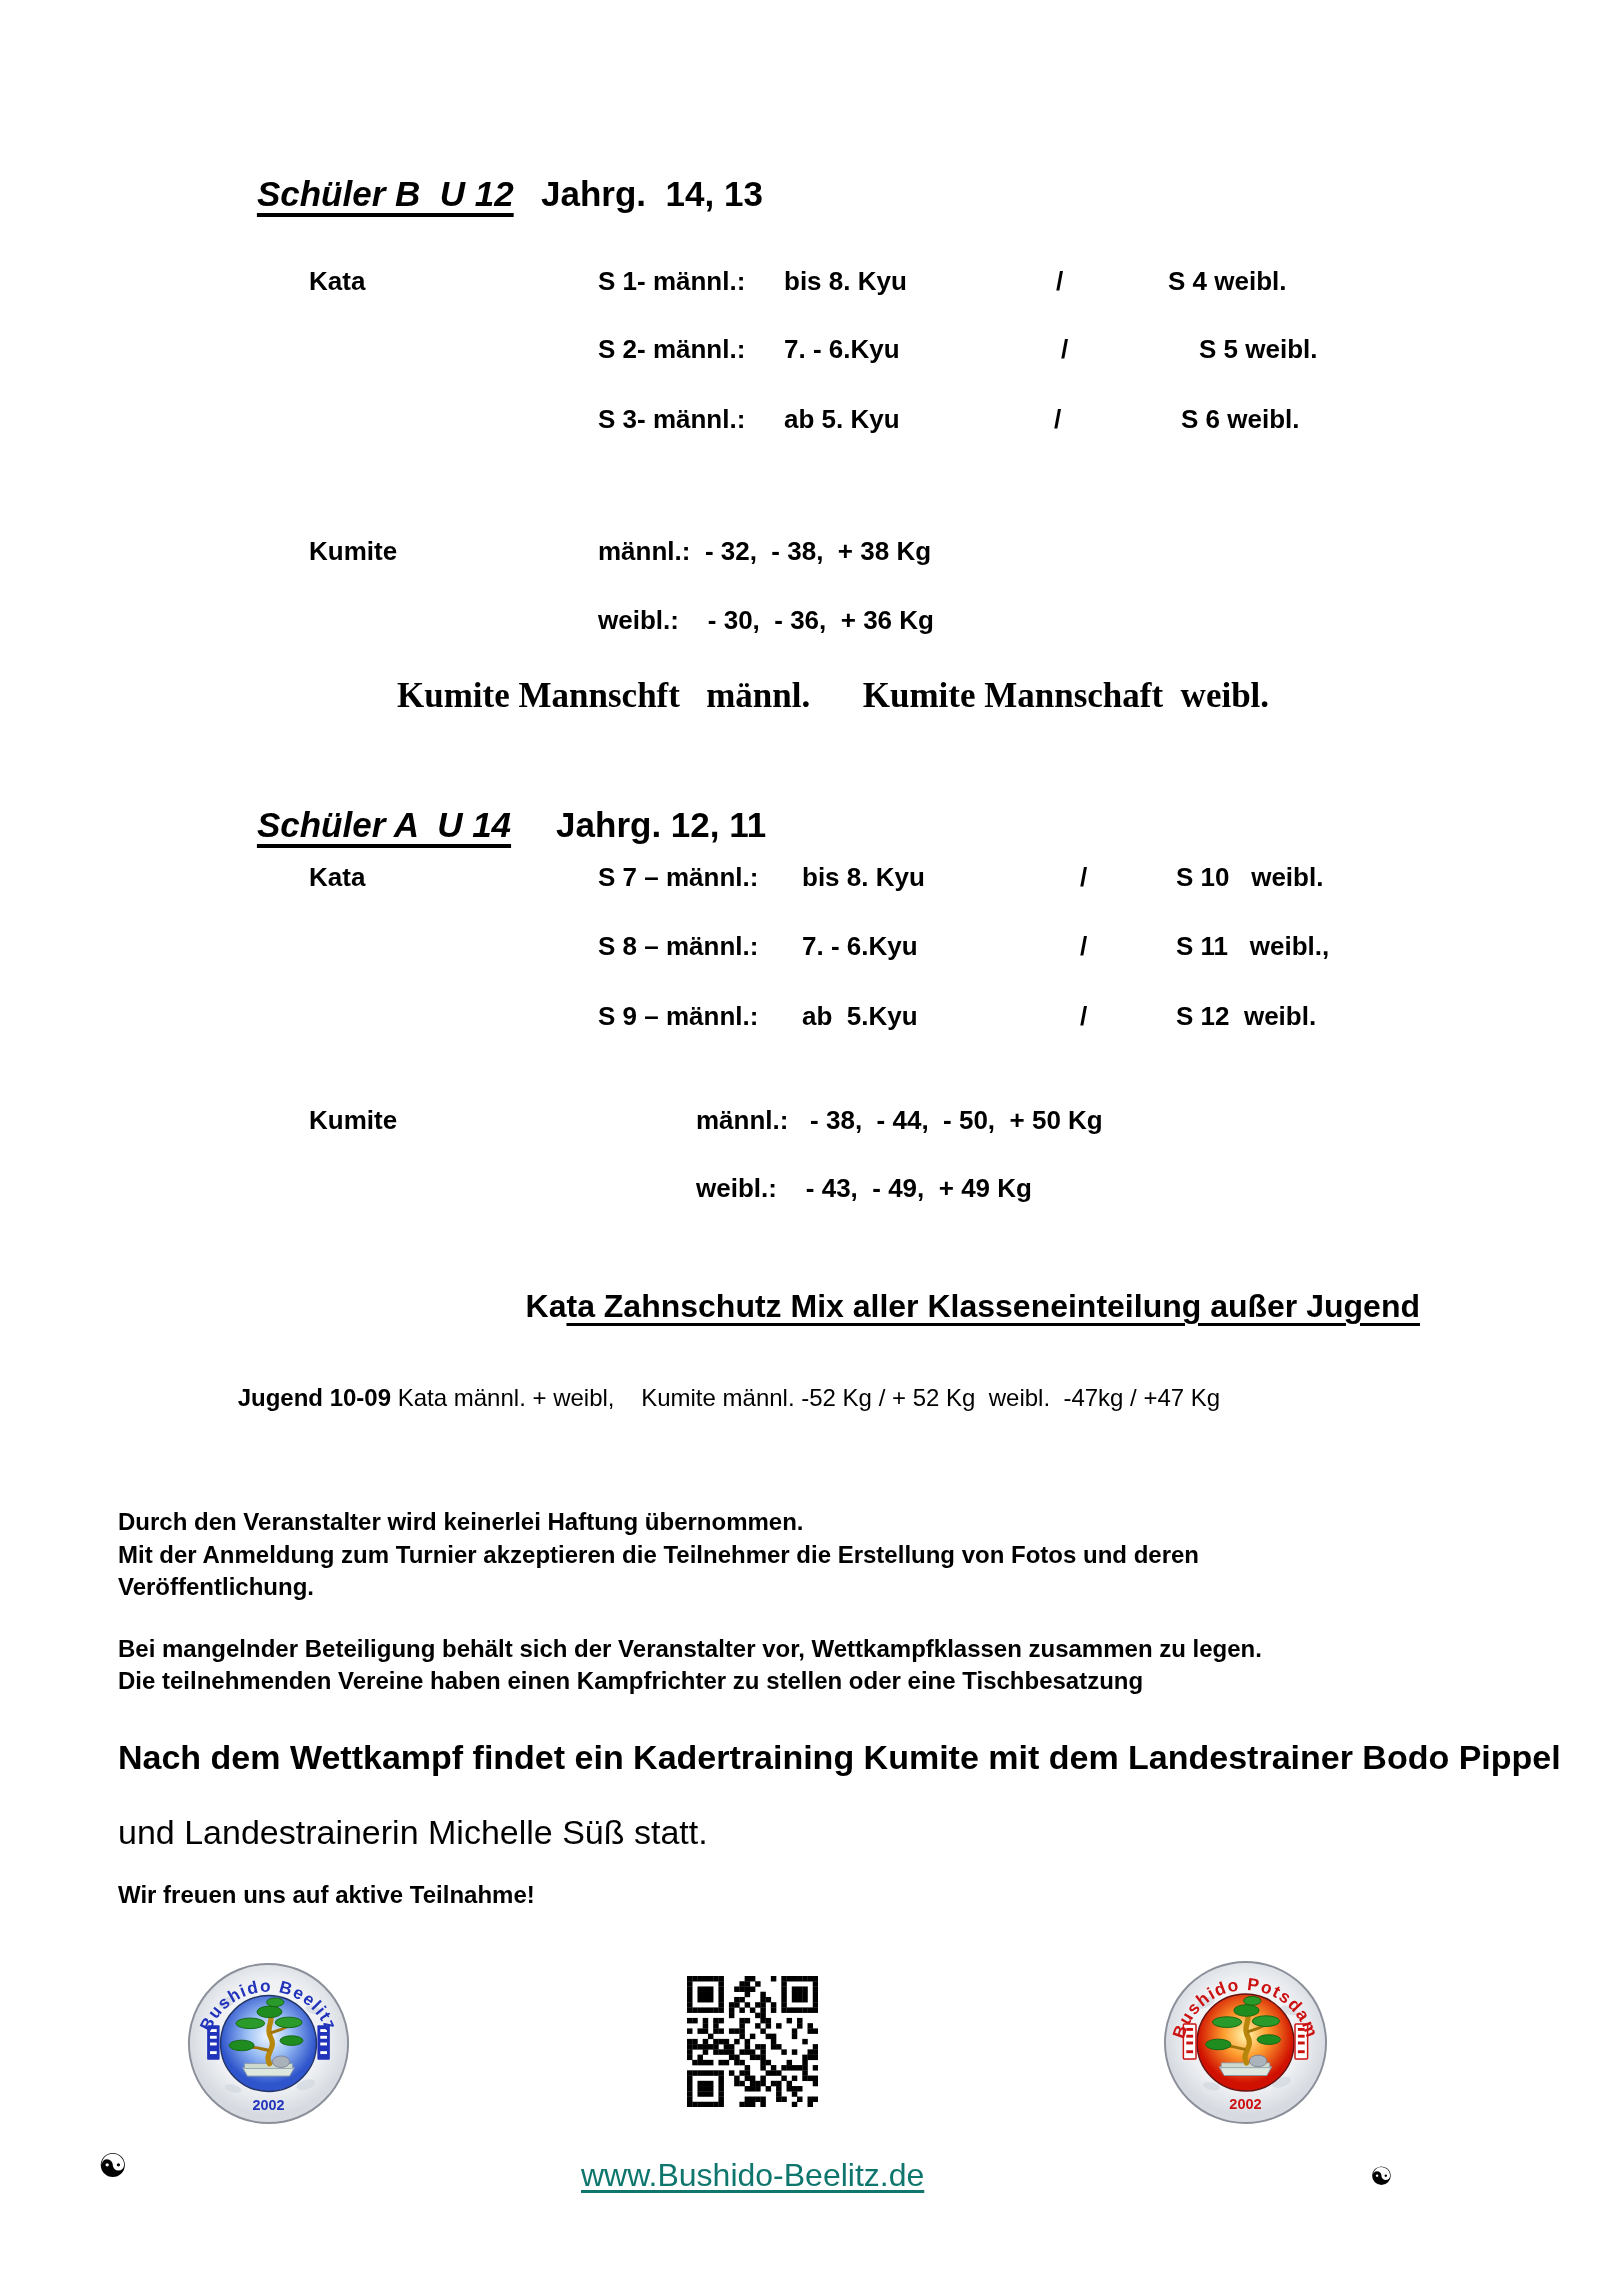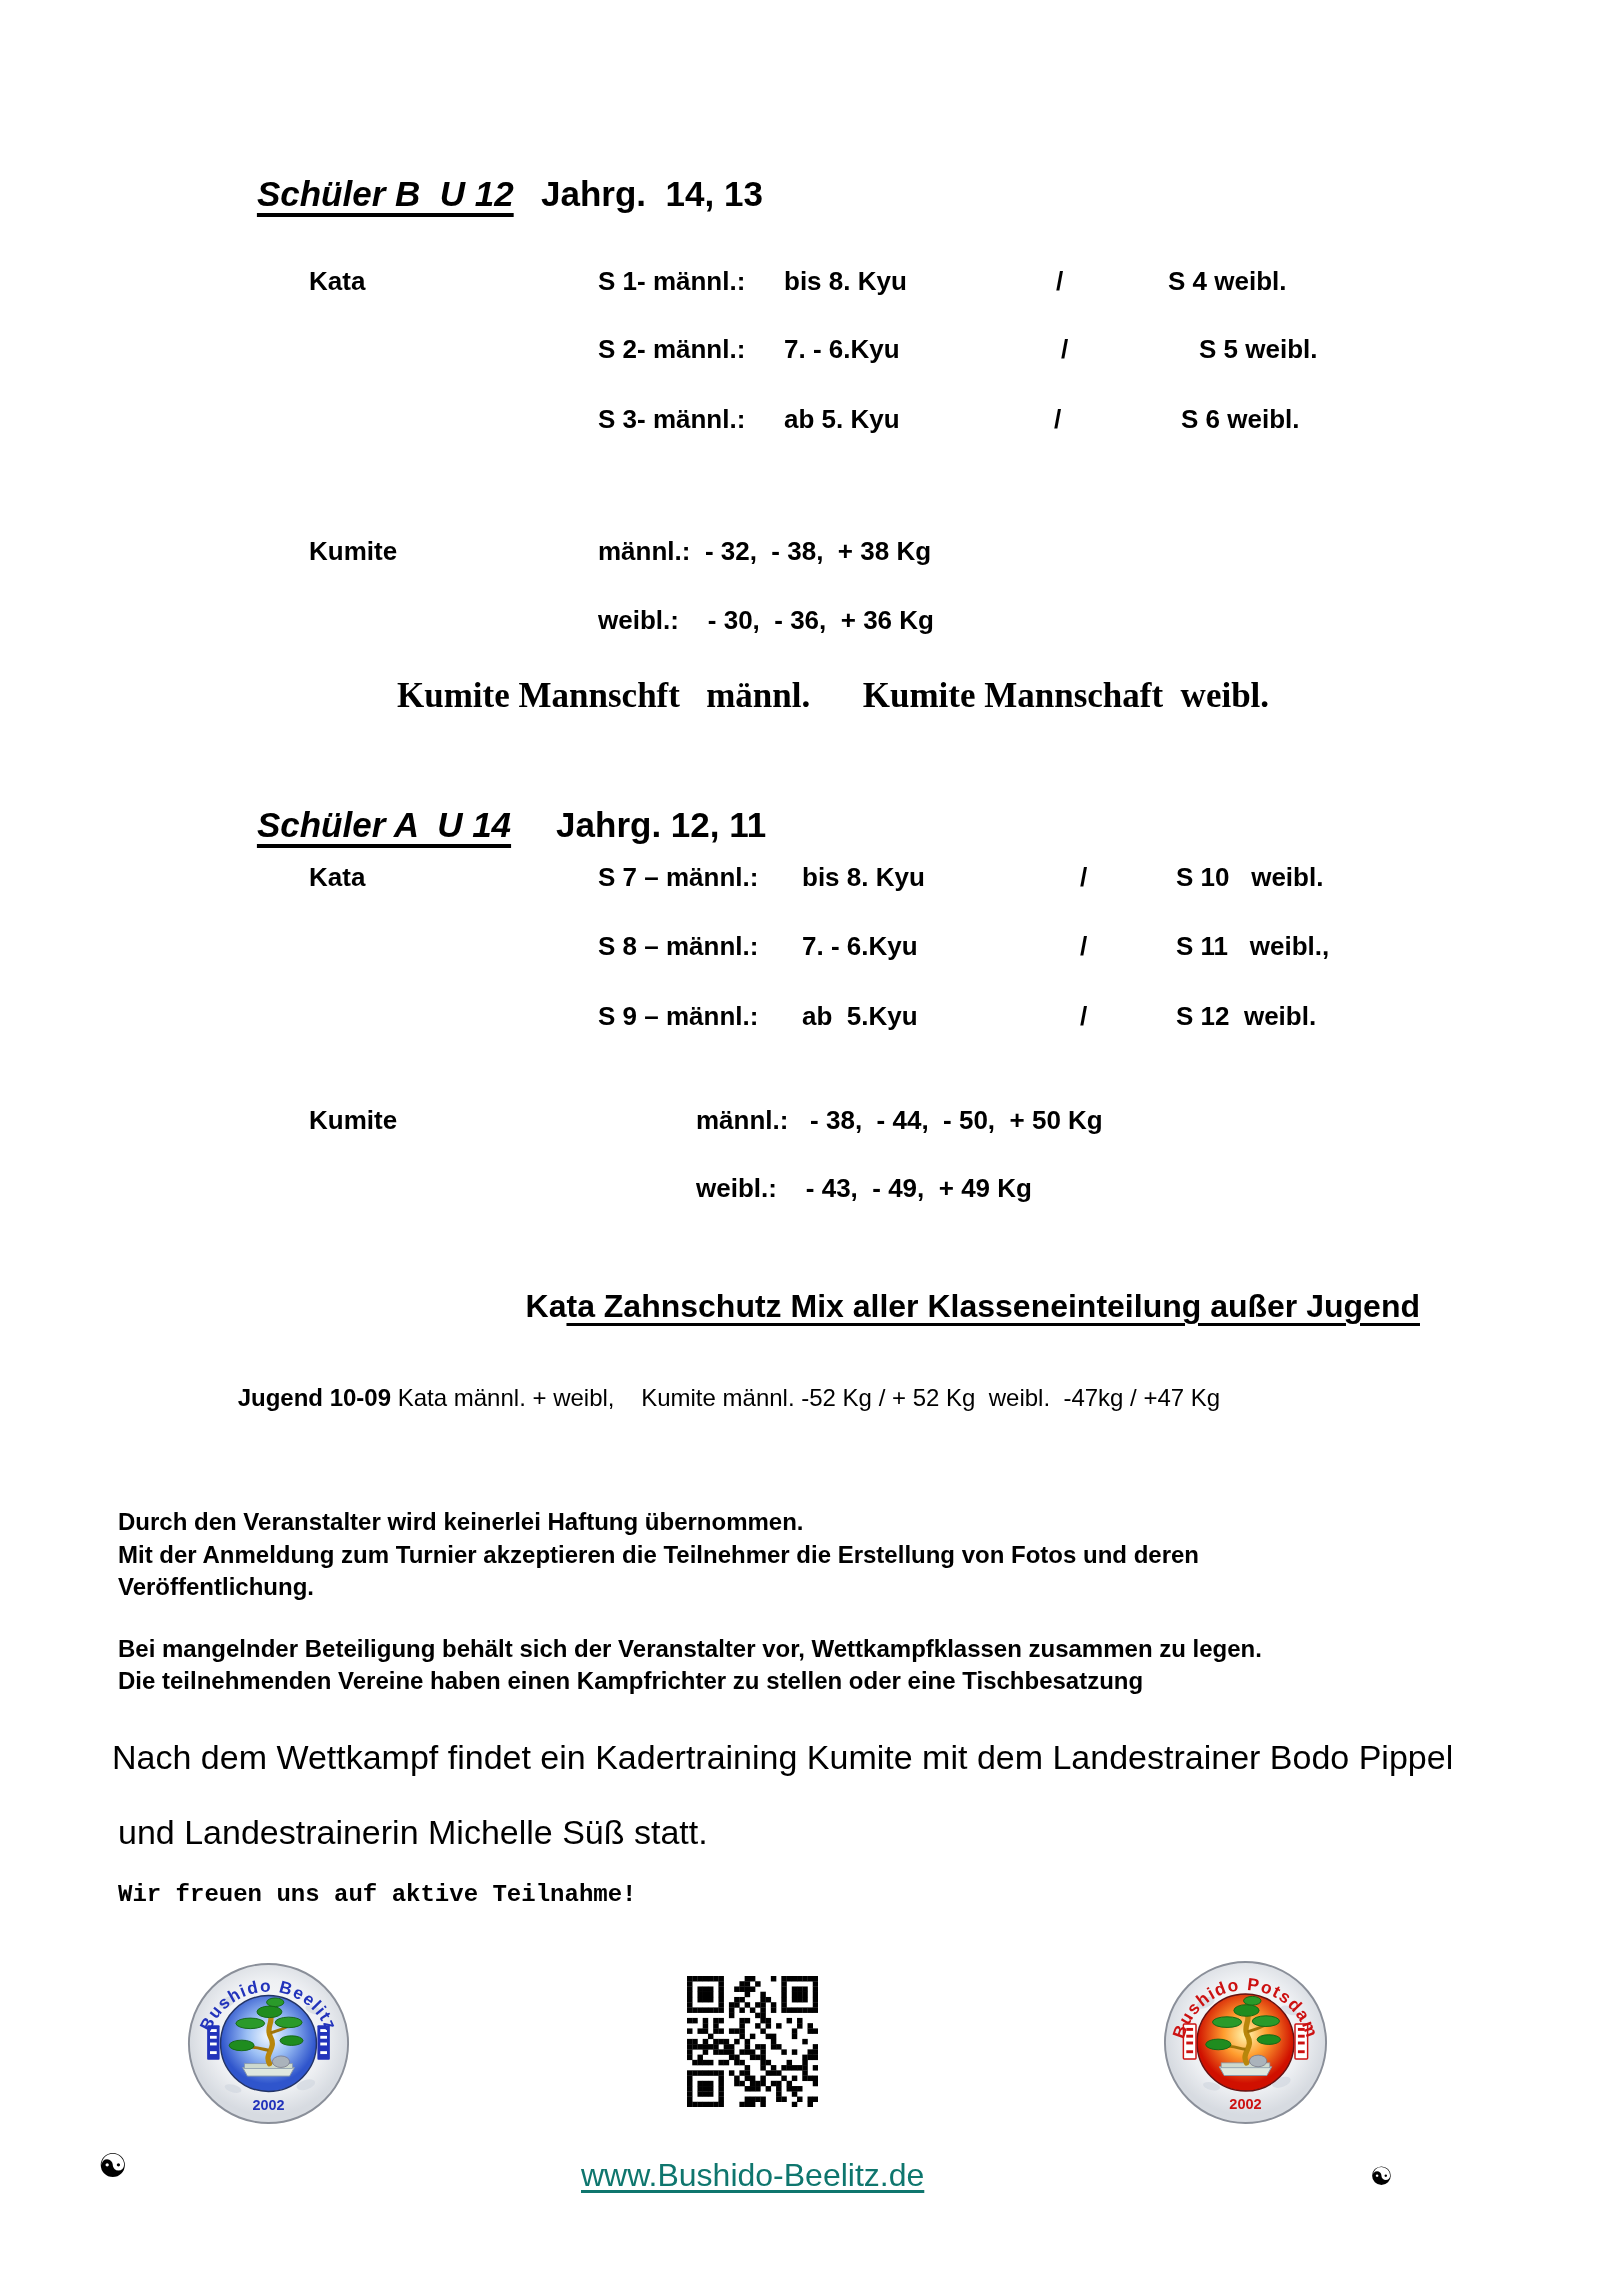--- a/index.html
+++ b/index.html
@@ -93,24 +93,24 @@
   <div class="t f30" style="left:211px;top:1358px;">
     <span class="b">Jugend 10-09</span><span> Kata männl. + weibl,    Kumite männl. -52 Kg / + 52 Kg  weibl.  -47kg / +47 Kg</span>
   </div>
 
   <div class="t f30 b" style="left:118px;top:1509px;">Durch den Veranstalter wird keinerlei Haftung übernommen.</div>
   <div class="t f30 b" style="left:118px;top:1542px;">Mit der Anmeldung zum Turnier akzeptieren die Teilnehmer die Erstellung von Fotos und deren</div>
   <div class="t f30 b" style="left:118px;top:1574px;">Veröffentlichung.</div>
   <div class="t f30 b" style="left:118px;top:1636px;">Bei mangelnder Beteiligung behält sich der Veranstalter vor, Wettkampfklassen zusammen zu legen.</div>
   <div class="t f30 b" style="left:118px;top:1668px;">Die teilnehmenden Vereine haben einen Kampfrichter zu stellen oder eine Tischbesatzung</div>
 
-  <div class="t f35" style="left:112px;top:1738px;">Nach dem Wettkampf findet ein Kadertraining Kumite mit dem Landestrainer Bodo Pippel</div>
+  <div class="t f35" style="left:118px;top:1738px;font-weight:bold;">Nach dem Wettkampf findet ein Kadertraining Kumite mit dem Landestrainer Bodo Pippel</div>
   <div class="t f35" style="left:118px;top:1813px;">und Landestrainerin Michelle Süß statt.</div>
 
-  <div class="t f30 b" style="left:118px;top:1882px;font-family:Liberation Mono, monospace;">Wir freuen uns auf aktive Teilnahme!</div>
+  <div class="t f30 b" style="left:118px;top:1882px;">Wir freuen uns auf aktive Teilnahme!</div>
 
   <div class="t" style="left:169px;top:1944px;">
     <svg width="163" height="163" viewBox="0 0 170 170">
       <defs>
         <radialGradient id="ringL" cx="50%" cy="45%">
             <stop offset="0%" stop-color="#ffffff"></stop>
             <stop offset="70%" stop-color="#eef0f3"></stop>
             <stop offset="100%" stop-color="#d7dbe1"></stop>
           </radialGradient>
         <radialGradient id="innL" cx="50%" cy="42%">

